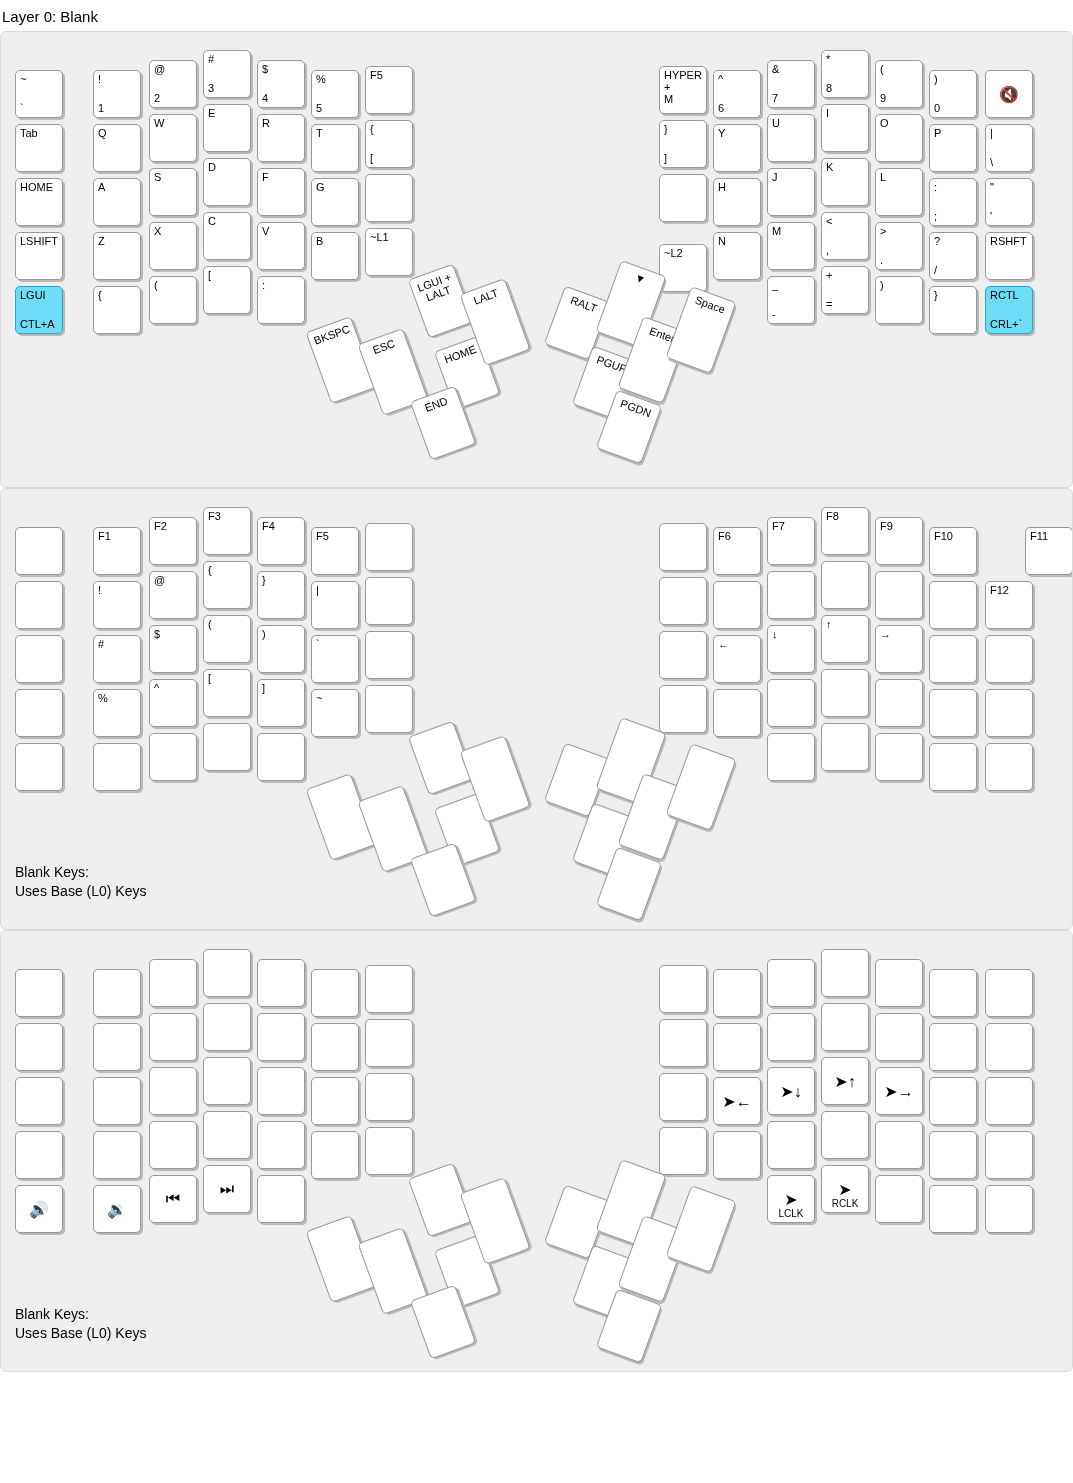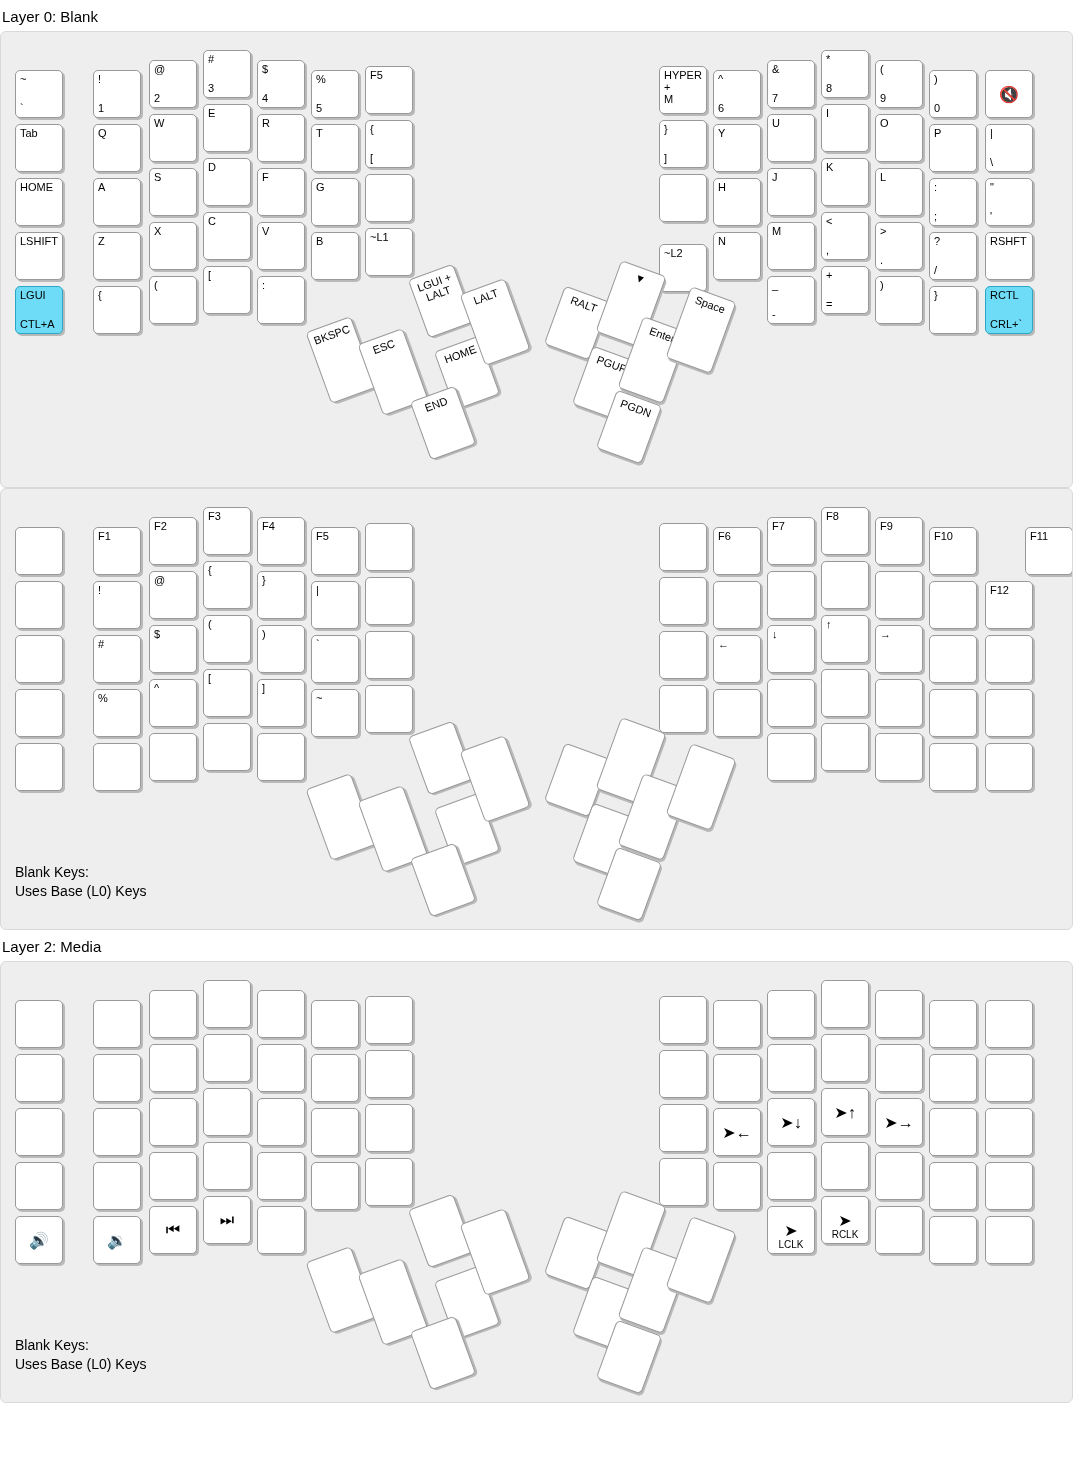--- a/index.html
+++ b/index.html
@@ -421,21 +421,20 @@
       <div class="thumb wide" style="left: 470px; top: 252px; transform: rotate(-20deg);"></div>
       <div class="thumb" style="left: 552px; top: 260px; transform: rotate(20deg);"></div>
       <div class="thumb" style="left: 580px; top: 320px; transform: rotate(20deg);"></div>
       <div class="thumb" style="left: 604px; top: 364px; transform: rotate(20deg);"></div>
       <div class="thumb wide" style="left: 606px; top: 234px; transform: rotate(20deg);"></div>
       <div class="thumb wide" style="left: 628px; top: 290px; transform: rotate(20deg);"></div>
       <div class="thumb wide" style="left: 676px; top: 260px; transform: rotate(20deg);"></div>
       <div class="note" style="left: 14px; bottom: 28px;">Blank Keys:
 Uses Base (L0) Keys</div>
     </div>
-    <div class="layer-title">Layer 2: Media</div>
     <div class="layer-panel">
       <div class="key" style="left: 14px; top: 38px;"></div>
       <div class="key" style="left: 14px; top: 92px;"></div>
       <div class="key" style="left: 14px; top: 146px;"></div>
       <div class="key" style="left: 14px; top: 200px;"></div>
       <div class="key" style="left: 14px; top: 254px;">
         <span class="ic">🔊</span>
       </div>
       <div class="key" style="left: 92px; top: 38px;"></div>
       <div class="key" style="left: 92px; top: 92px;"></div>

